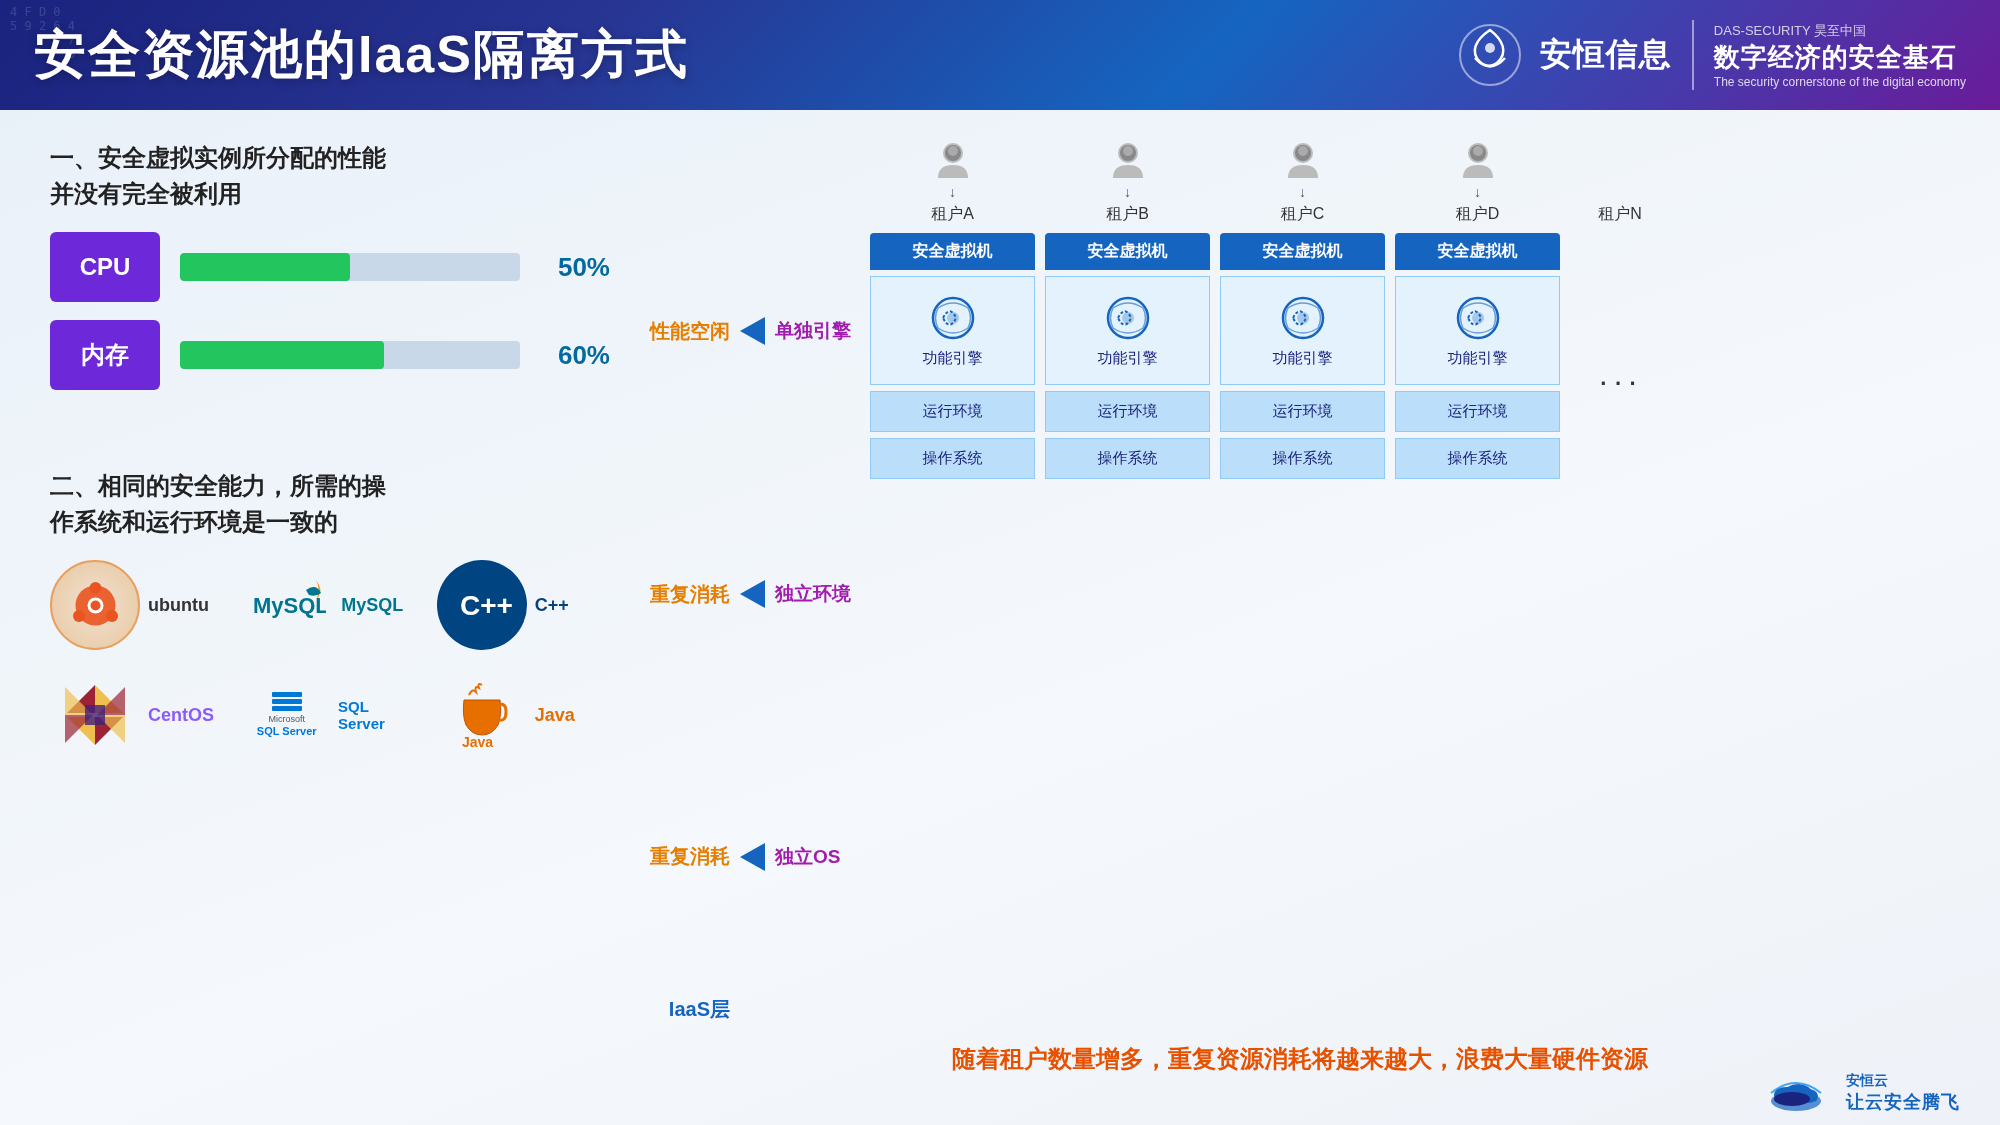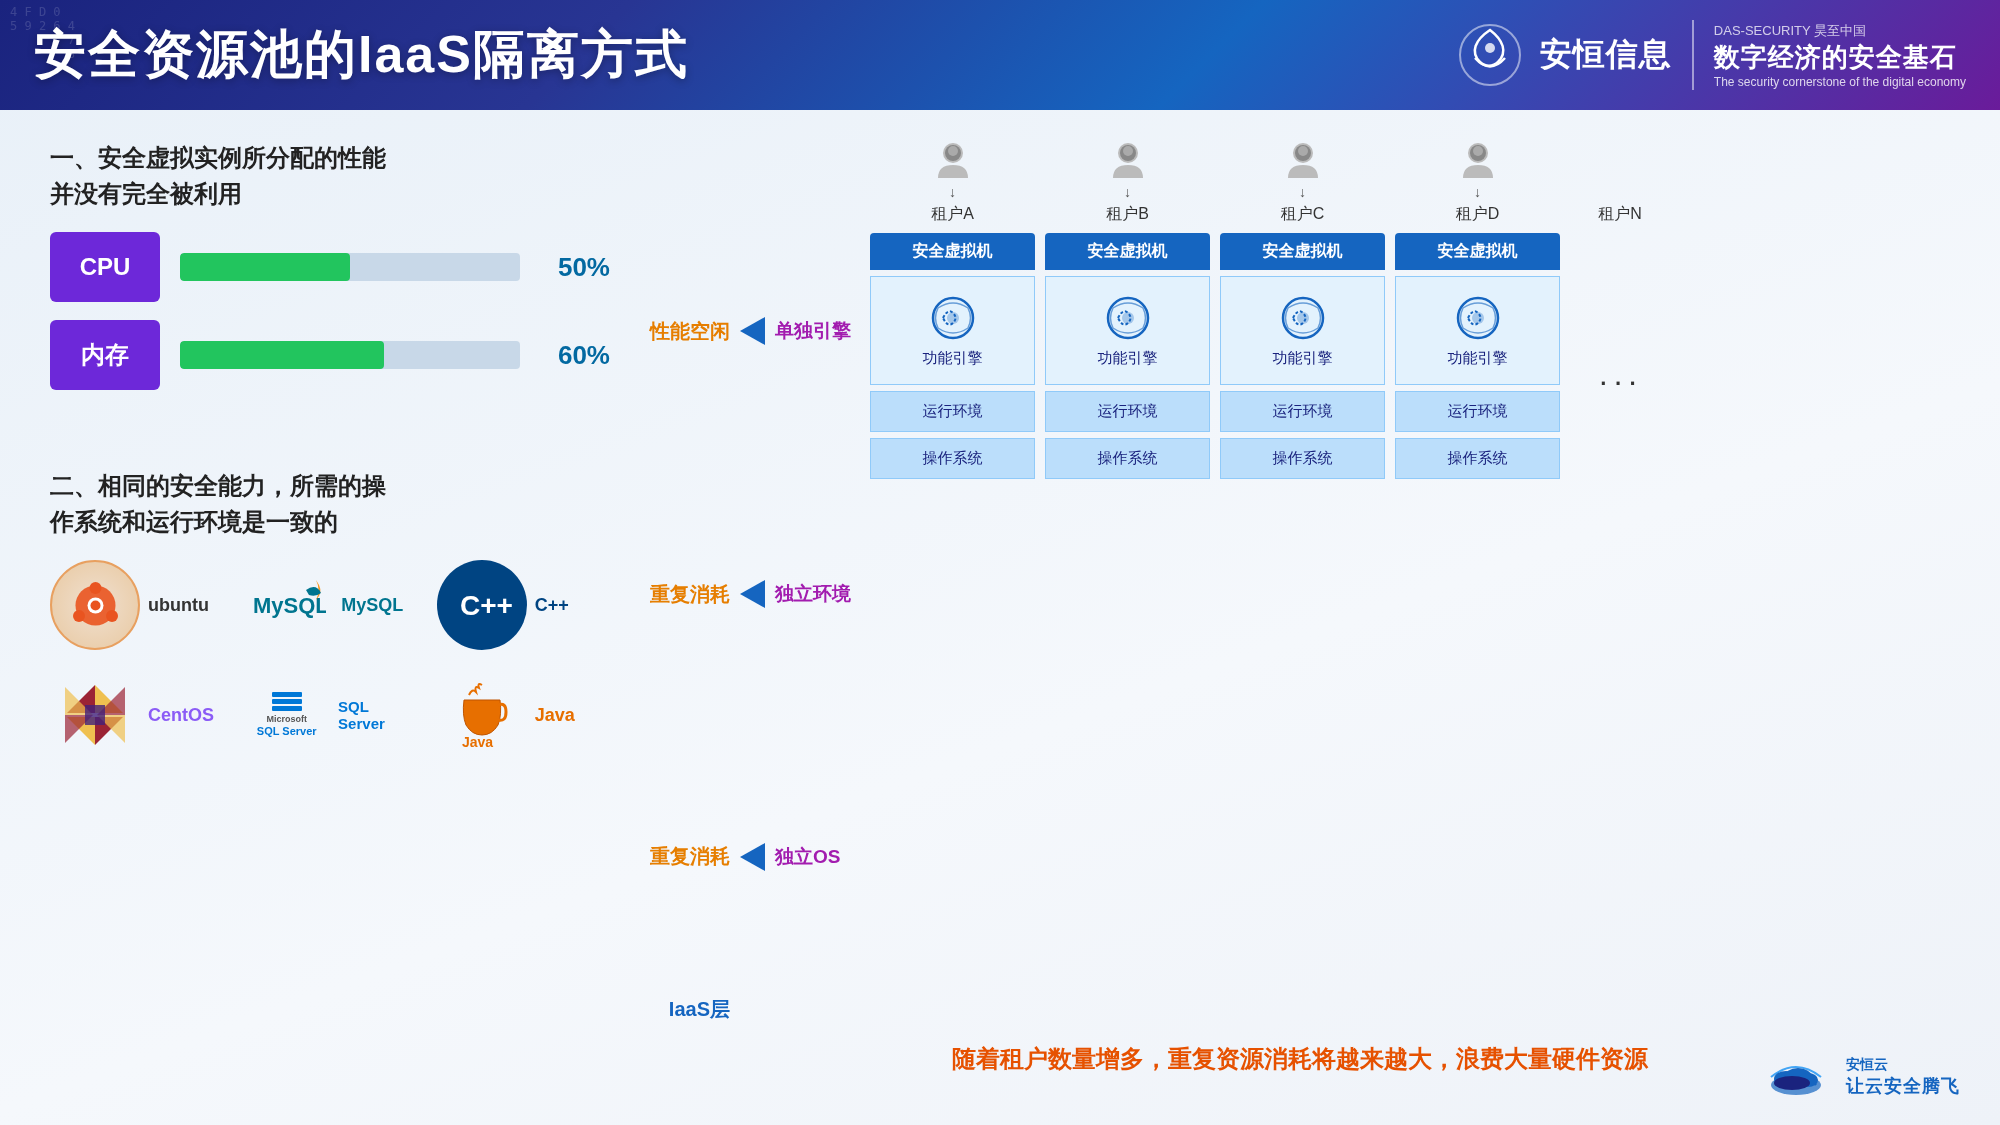--- a/index.html
+++ b/index.html
@@ -270,21 +270,21 @@
 
     .warning-text {
       font-size: 24px;
       font-weight: 900;
       color: #e65100;
     }
 
     
     .footer {
       position: absolute;
-      bottom: 16px; right: 0;
+      bottom: 0; right: 0;
       height: 65px;
       display: flex;
       align-items: center;
       justify-content: flex-end;
       padding-right: 40px;
       gap: 20px;
     }
 
     
     .diagram-wrapper {
@@ -448,21 +448,21 @@
           <div class="logo-name" style="color:#8b5cf6;">CentOS</div>
         </div>
 
         <div class="logo-item">
           <div style="width:90px;height:90px;display:flex;flex-direction:column;align-items:center;justify-content:center;">
             <svg width="30" height="20" viewBox="0 0 30 20">
               <rect x="0" y="0" width="30" height="5" fill="#0078d7" rx="1"></rect>
               <rect x="0" y="7" width="30" height="5" fill="#0078d7" rx="1"></rect>
               <rect x="0" y="14" width="30" height="5" fill="#0078d7" rx="1"></rect>
             </svg>
-            <div style="font-size:9px;color:#555;margin-top:2px;text-align:center;line-height:1.2;font-weight:bold;">Microsoft<br><b style="font-size:11px;color:#0078d7;">SQL Server</b></div>
+            <div style="font-size:9px;color:#555;margin-top:2px;text-align:center;line-height:1.2;">Microsoft<br><b style="font-size:11px;color:#0078d7;">SQL Server</b></div>
           </div>
           <div class="logo-name" style="color:#0078d7;font-size:15px;">SQL Server</div>
         </div>
 
         <div class="logo-item">
           <div style="width:90px;height:90px;display:flex;align-items:center;justify-content:center;">
             <svg width="55" height="70" viewBox="0 0 55 70">
 
               <path d="M10,20 Q8,35 12,45 Q18,55 28,55 Q38,55 44,45 Q48,35 46,20Z" fill="#e76f00" stroke="#c05500" stroke-width="1"></path>
               <path d="M44,25 Q52,22 52,32 Q52,42 44,40" fill="none" stroke="#e76f00" stroke-width="3"></path>

